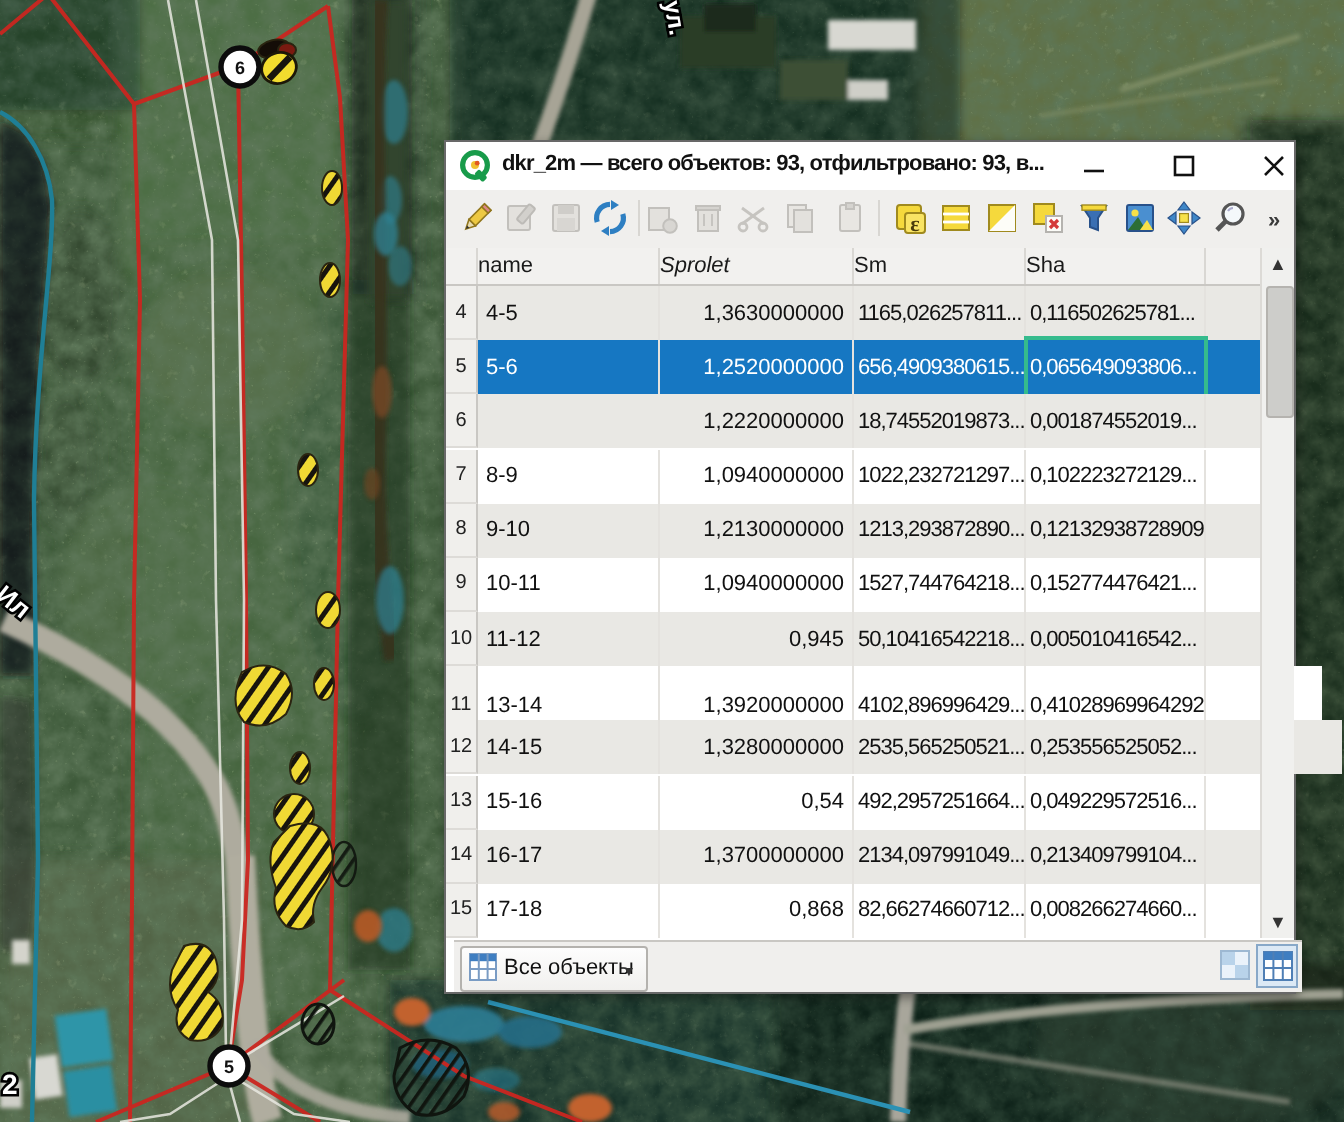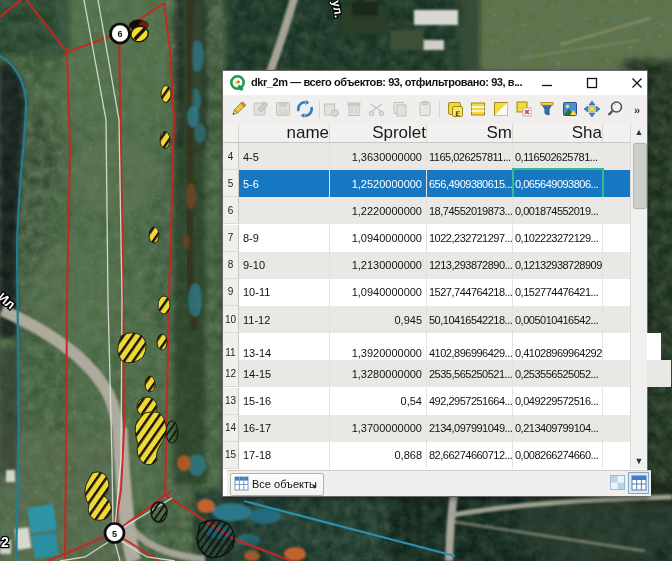--- a/index.html
+++ b/index.html
@@ -5,21 +5,21 @@
   html,body{margin:0;padding:0;}
   body{width:672px;height:561px;position:relative;overflow:hidden;font-family:"Liberation Sans",sans-serif;background:#3e5a3a;}
   #map{position:absolute;left:0;top:0;}
   #win{position:absolute;left:200px;top:70px;width:424px;height:425px;background:#fff;border:1px solid #686868;box-shadow:1px 2px 5px rgba(0,0,0,.4);margin-left:22px;}
   #title{position:absolute;left:0;top:0;width:100%;height:24px;background:#ffffff;}
   #title .txt{position:absolute;left:28px;top:5px;font-size:11px;font-weight:700;color:#111;letter-spacing:-0.42px;}
   #toolbar{position:absolute;left:0;top:24px;width:100%;height:29px;background:#f0efed;border-bottom:1px solid #d6d4d0;}
   .tbi{position:absolute;top:5px;width:18px;height:18px;}
   .tsep{position:absolute;top:5px;width:1px;height:18px;background:#d8d6d2;}
   #hdr{position:absolute;left:0;top:53px;width:424px;height:19px;background:#f2f1ef;border-bottom:1px solid #c9c7c3;box-sizing:border-box;}
-  .hc{position:absolute;top:0;height:18px;line-height:18px;text-align:right;font-size:17px;color:#1a1a1a;border-right:1px solid #d9d7d3;box-sizing:border-box;}
+  .hc{position:absolute;top:0;height:18px;line-height:18px;text-align:left;font-size:11px;color:#1a1a1a;border-right:1px solid #d9d7d3;box-sizing:border-box;}
   #rows{position:absolute;left:0;top:72px;width:407px;height:326px;background:#fff;}
   .row{position:absolute;left:0;width:407px;}
   .row.g{background:#e9e8e4;}
   .row.w{background:#ffffff;}
   .row.sel{background:#1677c2;}
   .cell{position:absolute;top:0;height:100%;font-size:11px;display:flex;align-items:center;box-sizing:border-box;color:#111;overflow:hidden;white-space:nowrap;}
   .sel .cell{color:#fff;}
   .sel .num{color:#222;}
   .num{left:0;width:16px;background:#f0efec;border-right:1px solid #c9c7c3;border-bottom:1px solid #dddbd7;font-size:10px;justify-content:center;padding:0;color:#222;}
   .c1{left:16px;width:91px;padding-left:4px;}
@@ -350,21 +350,21 @@
           <path d="M 8,5.5 A 3,3 0 0 1 10.5,4" stroke="#aac" stroke-width="1" fill="none"></path>
         </svg></div>
       <div class="tbi" style="left: 404.5px;"><svg width="18" height="18" viewBox="0 0 18 18">
           <text x="9" y="13.5" font-size="11" font-weight="bold" fill="#3a3a3a" text-anchor="middle" font-family="Liberation Sans,sans-serif">»</text>
         </svg></div>
     </div>
 
   <div id="hdr">
     <div class="hc" style="left:0;width:16px;"></div>
     <div class="hc" style="left:16px;width:91px;">name</div>
-    <div class="hc" style="left:107px;width:97px;">Sprolet</div>
+    <div class="hc" style="left:107px;width:97px;font-style:italic;">Sprolet</div>
     <div class="hc" style="left:204px;width:86px;">Sm</div>
     <div class="hc" style="left:290px;width:90px;">Sha</div>
     <div class="hc" style="left:380px;width:27px;border-right:none;"></div>
   </div>
 
   <div id="rows">
       <div class="row g" style="top: 0px; height: 27.1667px;">
         <div class="cell num">4</div>
         <div class="cell c1 vline">4-5</div>
         <div class="cell c2 vline">1,3630000000</div>

